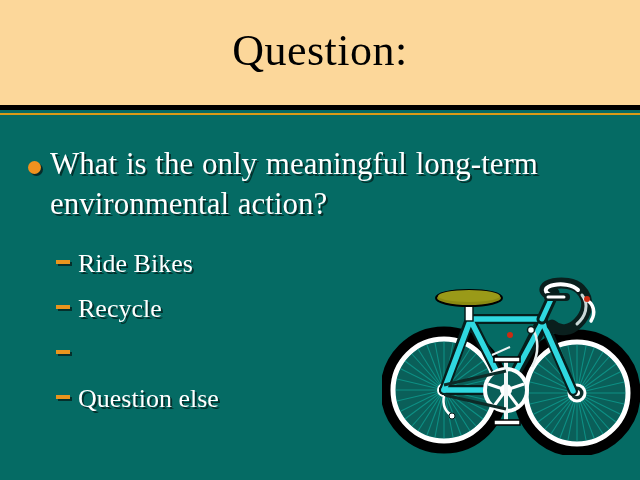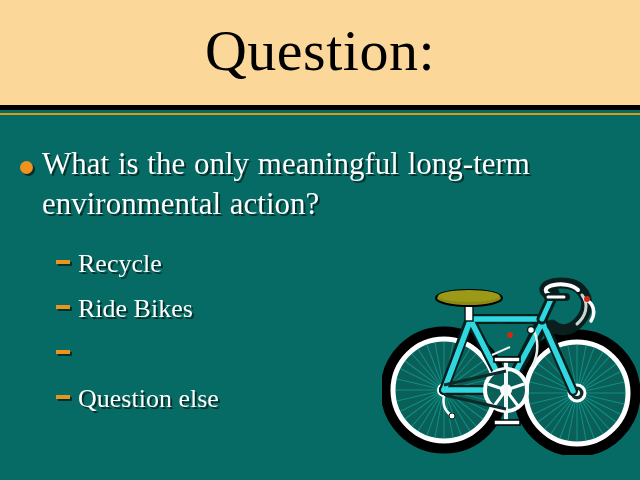--- a/index.html
+++ b/index.html
@@ -23,21 +23,21 @@
     left: 0; top: 0;
     width: 640px;
     height: 105px;
     background: #fcd79a;
     display: flex;
     align-items: center;
     justify-content: center;
   }
   #title-text {
     font-family: "Liberation Serif", "DejaVu Serif", serif;
-    font-size: 58px;
+    font-size: 44px;
     line-height: 1;
     color: #000000;
     letter-spacing: 0.5px;
     margin-top: -4px;
     white-space: nowrap;
   }
 
   
   .rule {
     position: absolute;
@@ -65,21 +65,21 @@
     position: absolute;
     left: 0;
     top: 115px;
     width: 640px;
     height: 365px;
   }
 
   
   #main-bullet {
     position: absolute;
-    left: 20px;
+    left: 28px;
     top: 29px;
     width: 590px;
   }
   #main-bullet-dot {
     position: absolute;
     left: 0px;
     top: 17px;
     width: 13px;
     height: 13px;
     border-radius: 50%;
@@ -151,26 +151,26 @@
 
     <div id="main-bullet">
       <span id="main-bullet-dot"></span>
       <div id="main-bullet-text">What is the only meaningful long-term environmental action?</div>
     </div>
 
     <div id="sub-list">
 
       <div class="sub-item">
         <span class="sub-dash"></span>
-        <span class="sub-label">Recycle</span>
+        <span class="sub-label">Ride Bikes</span>
       </div>
 
       <div class="sub-item">
         <span class="sub-dash"></span>
-        <span class="sub-label">Ride Bikes</span>
+        <span class="sub-label">Recycle</span>
       </div>
 
       <div class="sub-item">
         <span class="sub-dash"></span>
       </div>
 
       <div class="sub-item">
         <span class="sub-dash"></span>
         <span class="sub-label">Question else</span>
       </div>

